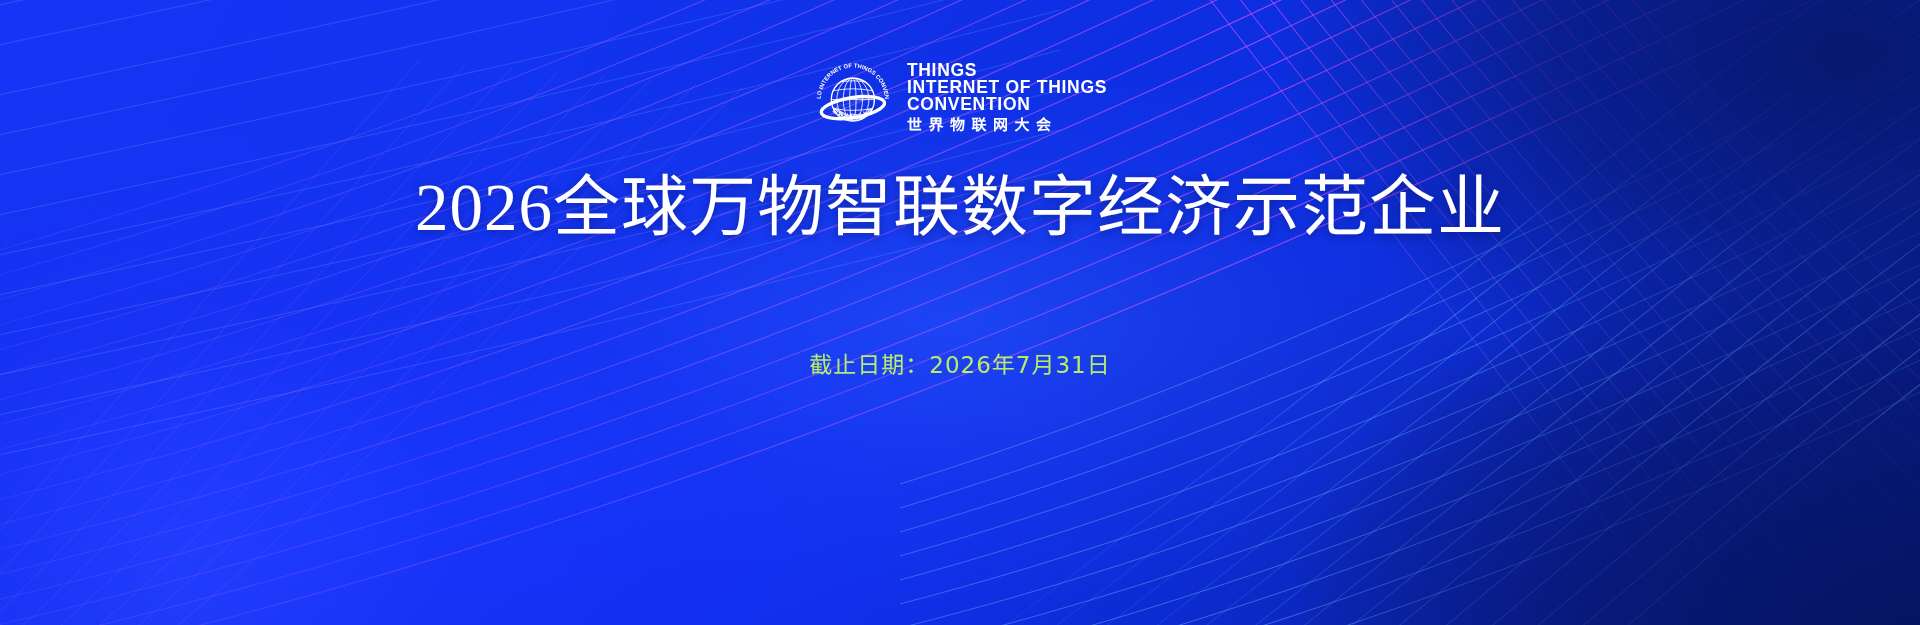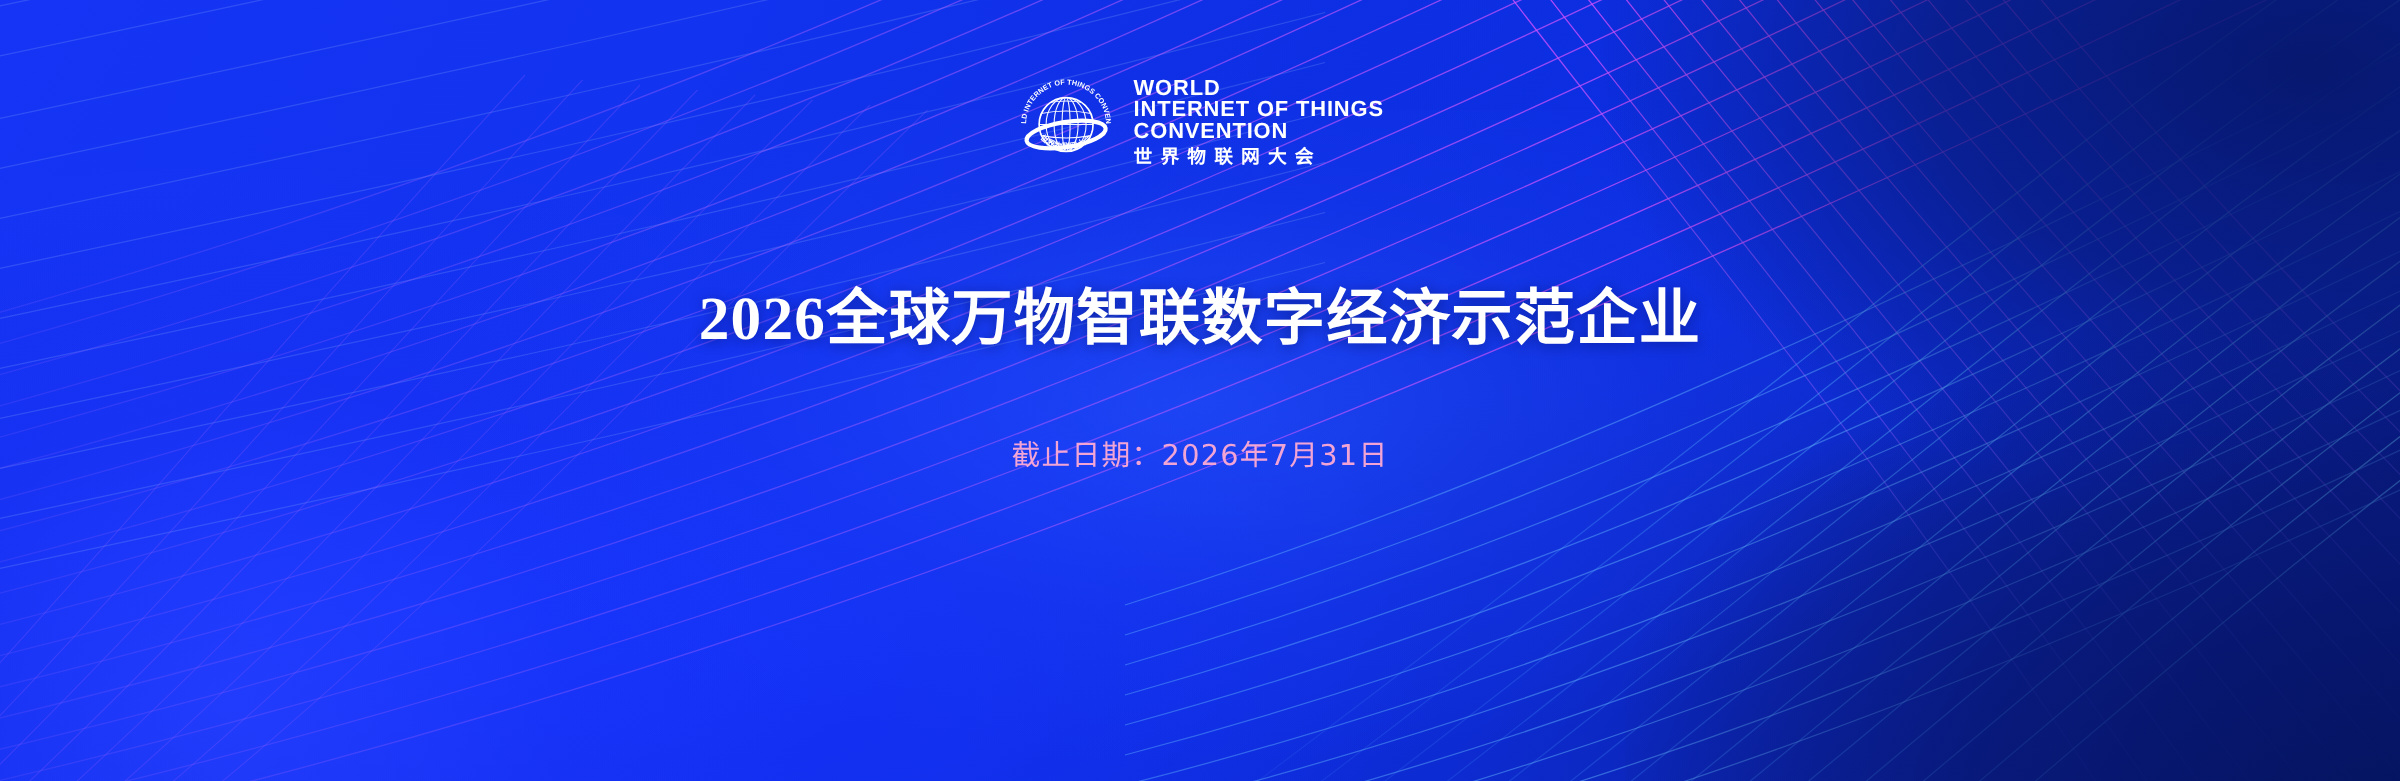--- a/index.html
+++ b/index.html
@@ -77,27 +77,26 @@
     font-family:"DejaVu Sans","Liberation Sans",sans-serif;
   }
 
   
   .title-main{
     position:absolute;
     left:50%; top:178px;
     transform:translateX(-50%);
     color:#ffffff;
     font-family:"Liberation Serif","DejaVu Serif",serif;
-    font-weight:bold;
-    font-size:49px;
+    font-weight:normal;
+    font-size:67px;
     line-height:58px;
     letter-spacing:1px;
     white-space:nowrap;
     text-shadow:0 2px 10px rgba(0,10,80,0.45);
-    margin-top:48px;
   }
 
   
   .headline{
     position:absolute;
     left:50%; top:238px;
     transform:translateX(-50%);
     color:#ffffff;
     font-family:"DejaVu Sans","Liberation Sans",sans-serif;
     font-weight:bold;
@@ -107,21 +106,21 @@
     white-space:nowrap;
     -webkit-text-stroke:3px #ffffff;
     text-shadow:0 3px 16px rgba(0,8,70,0.45);
   }
 
   
   .deadline{
     position:absolute;
     left:50%; top:350px;
     transform:translateX(-50%);
-    color:#f9a8d4;
+    color:#bef264;
     font-family:"DejaVu Sans","Liberation Sans",sans-serif;
     font-size:23px;
     line-height:30px;
     letter-spacing:1px;
     white-space:nowrap;
     opacity:0.97;
   }
 </style>
 </head>
 <body>
@@ -301,21 +300,21 @@
         <ellipse cx="50" cy="62" rx="40" ry="12.5" fill="none" stroke="#ffffff" stroke-width="4.2" transform="rotate(-9 50 62)"></ellipse>
 
         <path d="M 23,52 A 27,27 0 0 1 77,52 Z" fill="none"></path>
 
         <text font-size="8" font-weight="bold" fill="#ffffff" font-family="&quot;DejaVu Sans&quot;, sans-serif" letter-spacing="0.4">
           <textPath href="#ringArcBottom" startOffset="50%" text-anchor="middle">世界物联网大会</textPath>
         </text>
       </svg>
 
       <div class="logo-text">
-        <div class="logo-en">WORLD</div>
+        <div class="logo-en">THINGS</div>
         <div class="logo-en">INTERNET OF THINGS</div>
         <div class="logo-en">CONVENTION</div>
         <div class="logo-cn">世界物联网大会</div>
       </div>
     </div>
 
     <div class="title-main">2026全球万物智联数字经济示范企业</div>
 
 
     <div class="deadline">截止日期：2026年7月31日</div>

